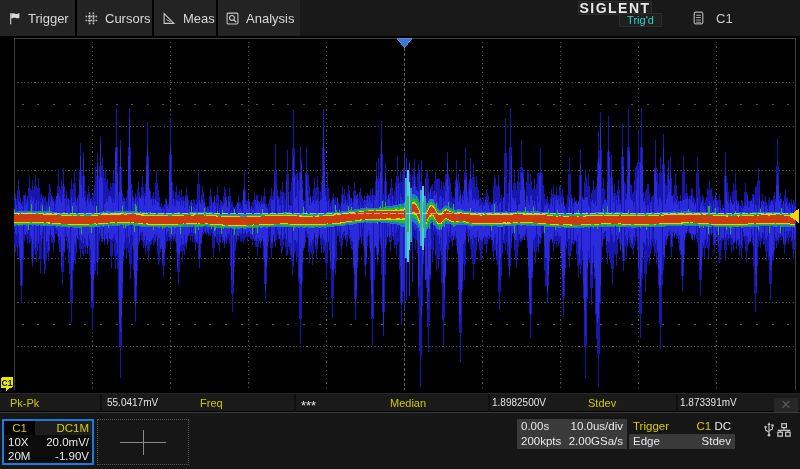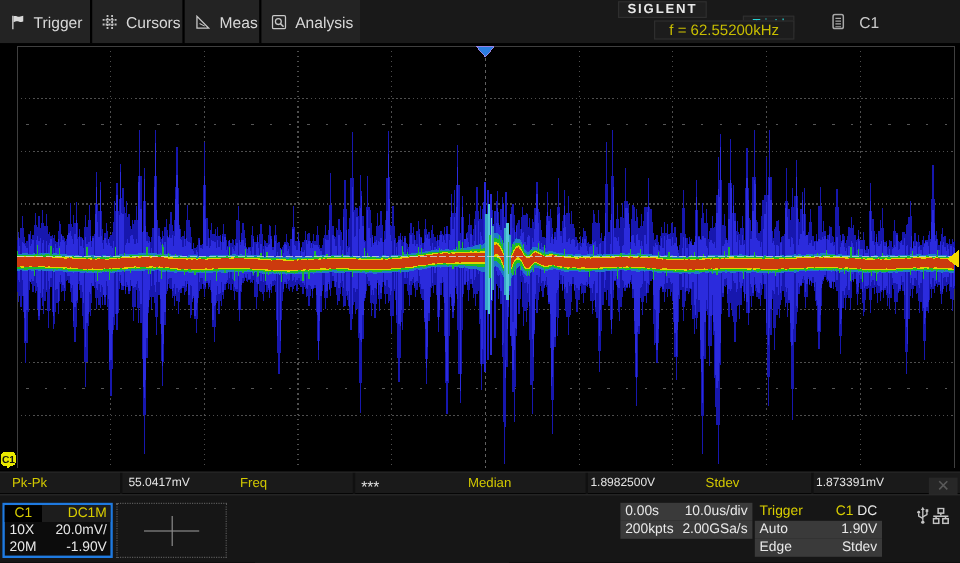--- a/index.html
+++ b/index.html
@@ -1,20 +1,20 @@
 <!DOCTYPE html>
 <html><head><meta charset="utf-8"><style>
 html,body{margin:0;padding:0;background:#000;width:800px;height:469px;overflow:hidden}
 *{box-sizing:border-box;font-family:"Liberation Sans",sans-serif}
 #scr{position:relative;width:800px;height:469px;background:#050505}
 
 #menu{position:absolute;left:0;top:0;width:800px;height:36px;background:#191919;display:flex}
 .mb{height:36px;background:#232323;display:flex;align-items:center;color:#d8d8d8;font-size:13px;border-right:2px solid #000}
 .mb svg{margin:0 7px 0 8px}
-.logo{position:absolute;left:515px;top:1px;width:74px;height:14px;background:#1f1f1f;border:1px solid #2e2e2e;color:#e8e8e8;text-align:center;font-weight:bold;font-size:11px;letter-spacing:1.5px;line-height:13px}
+.logo{position:absolute;left:578px;top:1px;width:74px;height:14px;background:#1f1f1f;border:1px solid #2e2e2e;color:#e8e8e8;text-align:center;font-weight:bold;font-size:14px;letter-spacing:1.5px;line-height:13px}
 .trigd{position:absolute;left:619px;top:13px;width:43px;height:14px;background:#1f1f1f;border:1px solid #2e2e2e;color:#28d3d3;font-size:11px;text-align:center;line-height:13px}
 .freq{position:absolute;left:545px;top:16.5px;width:117px;height:16px;background:#1c1c1c;border:1px solid #2e2e2e;color:#c8be00;font-size:12.5px;text-align:center;line-height:15px}
 .c1top{position:absolute;left:716px;top:11px;color:#cccccc;font-size:13px}
 
 #wave{position:absolute;left:0;top:36px;width:800px;height:376px;background:#000}
 
 #meas{position:absolute;left:0;top:412px;width:800px;height:1px;background:#3a3a3a}
 #mrow{position:absolute;left:0;top:393px;width:800px;height:18px;background:#1a1a1a;border-top:1px solid #262626;font-size:11px}
 #mrow span{position:absolute;top:3px;white-space:pre}
 .ly{color:#d2c800} .lw{color:#e4e4e4;font-size:10px;top:2.5px!important}
@@ -52,21 +52,20 @@
           <path d="M3 3v18h18z"></path>
           <path d="M7 14l8 4" stroke-width="1.6"></path>
         </svg>Meas</div>
     <div class="mb" style="width:82px;border-right:none"><svg width="13" height="13" viewBox="0 0 24 24" fill="none" stroke="#c8c8c8" stroke-width="2">
           <rect x="2" y="2" width="20" height="20" rx="2"></rect>
           <circle cx="11" cy="11" r="4.5"></circle>
           <path d="M14.5 14.5L19 19" stroke-width="2.4"></path>
         </svg>Analysis</div>
     <div class="logo">SIGLENT</div>
     <div class="trigd">Trig'd</div>
-    <div class="freq">f = 62.55200kHz</div>
     <svg style="position:absolute;left:693px;top:11px" width="11" height="14" viewBox="0 0 14 18" fill="none" stroke="#a8a8a8" stroke-width="1.6">
         <rect x="1.5" y="1.5" width="11" height="15" rx="2"></rect>
         <path d="M4 5.5h6M4 8.5h6M4 11.5h6M4 14.5h6" stroke-width="1.3"></path>
       </svg>
     <div class="c1top">C1</div>
   </div>
   <div id="wave"><svg width="800" height="376" viewBox="0 36 800 376" shape-rendering="crispEdges">
 <path d="M14 82.0H795" stroke="#4e4e4e" stroke-width="1" stroke-dasharray="1.2 2.2"></path>
         <path d="M14 126.0H795" stroke="#4e4e4e" stroke-width="1" stroke-dasharray="1.2 2.2"></path>
         <path d="M14 170.0H795" stroke="#4e4e4e" stroke-width="1" stroke-dasharray="1.2 2.2"></path>
@@ -149,21 +148,20 @@
           <span class="b">-1.90V</span>
         </div>
     </div>
     <div id="addbox"></div>
     <div class="panel" id="tb">
       <div class="rr">0.00s<span class="b">10.0us/div</span></div>
       <div class="rr">200kpts<span class="b">2.00GSa/s</span></div>
     </div>
     <div class="panel" id="trg">
       <div class="hd"><span style="color:#d8cd00">Trigger</span><span style="position:absolute;right:4px"><span style="color:#d8cd00">C1</span> DC</span></div>
-      <div class="rr">Auto<span class="b">1.90V</span></div>
       <div class="rr">Edge<span class="b">Stdev</span></div>
     </div>
     <svg class="icn" style="left:764px;top:9px" width="10" height="15" viewBox="0 0 16 24" fill="none" stroke="#c4c4c4" stroke-width="1.8">
         <path d="M8 4v15"></path>
         <path d="M8 0.5l-2.6 4.4h5.2z" fill="#c4c4c4" stroke="none"></path>
         <path d="M2.5 9.5v3.5l5.5 3M13.5 7.5v3.5l-5.5 3"></path>
         <circle cx="2.5" cy="7.8" r="1.9" fill="#c4c4c4" stroke="none"></circle>
         <rect x="11.8" y="3.8" width="3.6" height="3.6" fill="#c4c4c4" stroke="none"></rect>
         <circle cx="8" cy="21" r="2.2" fill="#c4c4c4" stroke="none"></circle>
       </svg>

